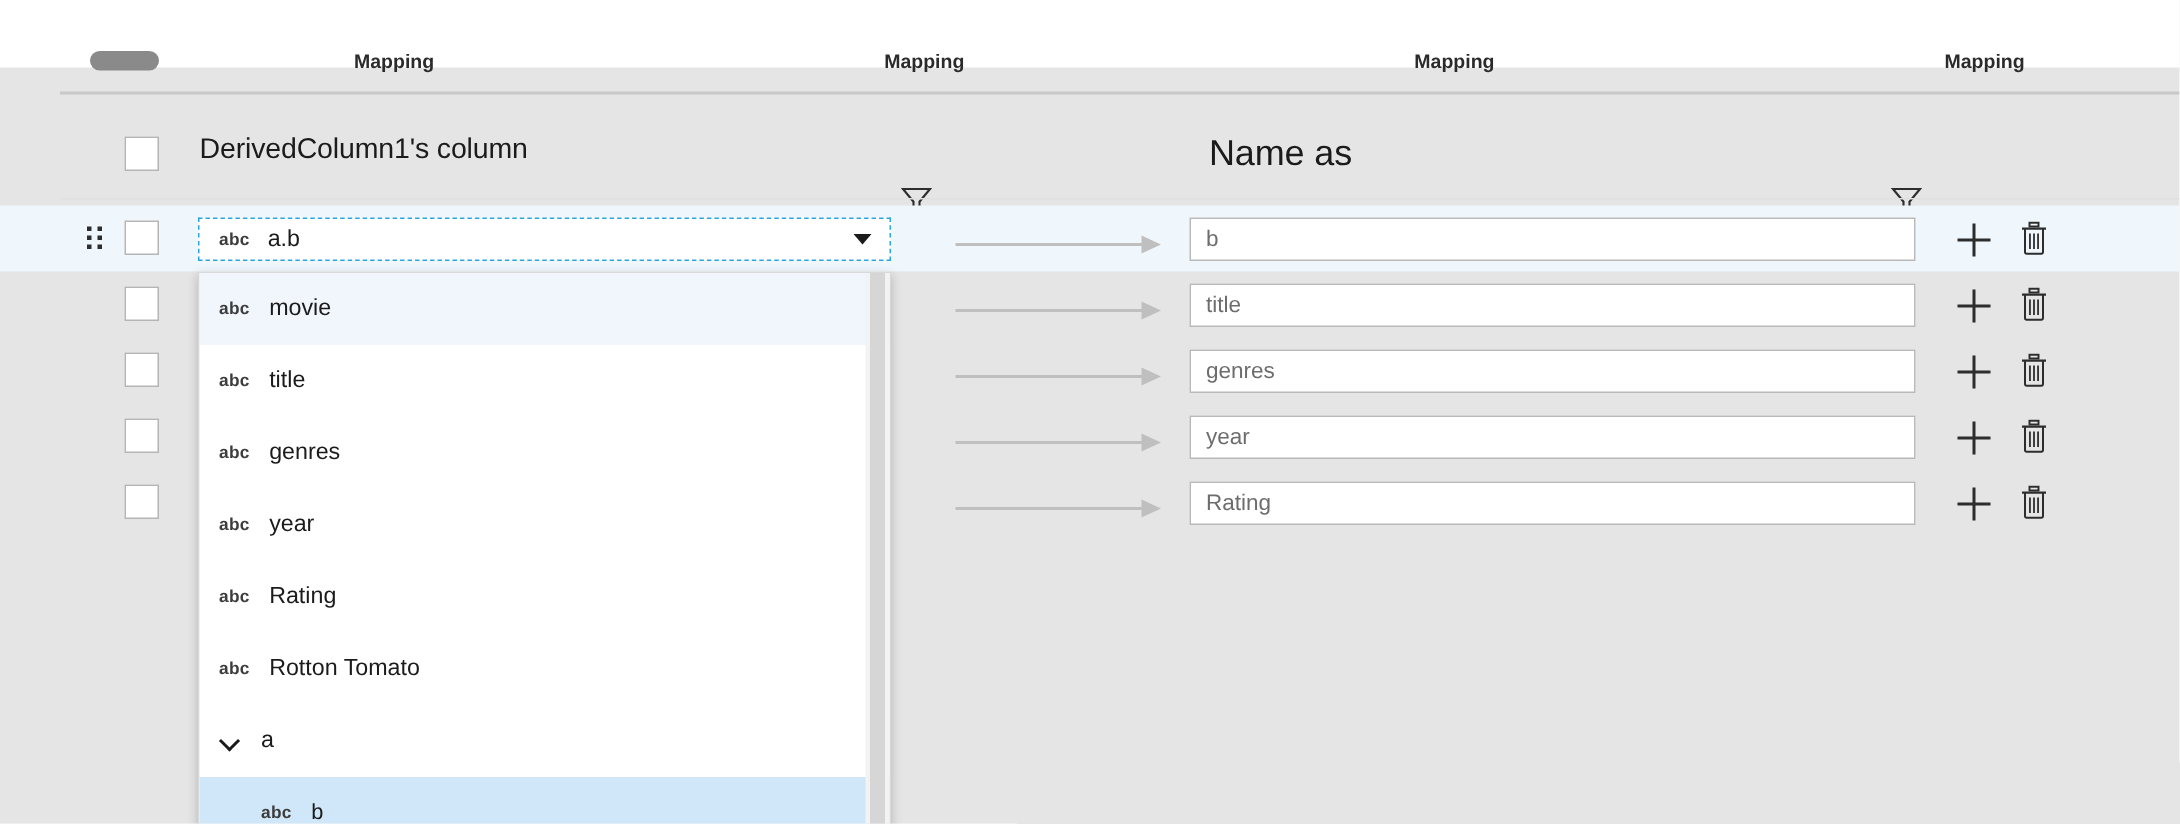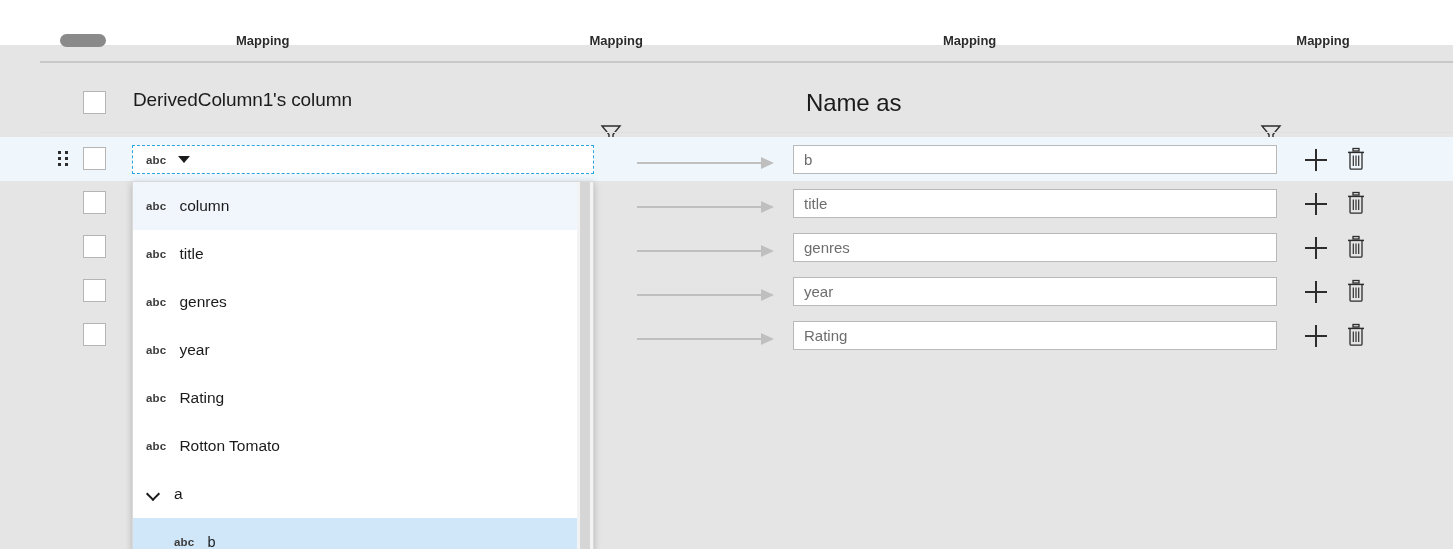--- a/index.html
+++ b/index.html
@@ -303,20 +303,21 @@
           <i></i>
           <i></i>
           <i></i>
           <i></i>
           <i></i>
           <i></i>
         </div>
         <div class="row-checkbox"></div>
         <div class="combo">
           <span class="abc-tag">abc</span>
+          <span class="combo-value">a.b</span>
           <span class="caret"></span>
         </div>
         <div class="conn">
           <span class="shaft"></span>
           <span class="head"></span>
         </div>
         <div class="nameas">
           <span>b</span>
         </div>
         <div class="plus-btn"></div>
@@ -404,21 +405,21 @@
             <line x1="11" y1="8.6" x2="11" y2="19" stroke="#2d2d2d" stroke-width="1.2"></line>
             <line x1="13.7" y1="8.6" x2="13.7" y2="19" stroke="#2d2d2d" stroke-width="1.2"></line>
           </svg></div>
       </div>
     </div>
 
   <div class="dropdown">
     <div class="dd-list" id="dd-list">
         <div class="dd-item hover">
           <span class="dd-abc">abc</span>
-          <span class="dd-label">column</span>
+          <span class="dd-label">movie</span>
         </div>
         <div class="dd-item">
           <span class="dd-abc">abc</span>
           <span class="dd-label">title</span>
         </div>
         <div class="dd-item">
           <span class="dd-abc">abc</span>
           <span class="dd-label">genres</span>
         </div>
         <div class="dd-item">

